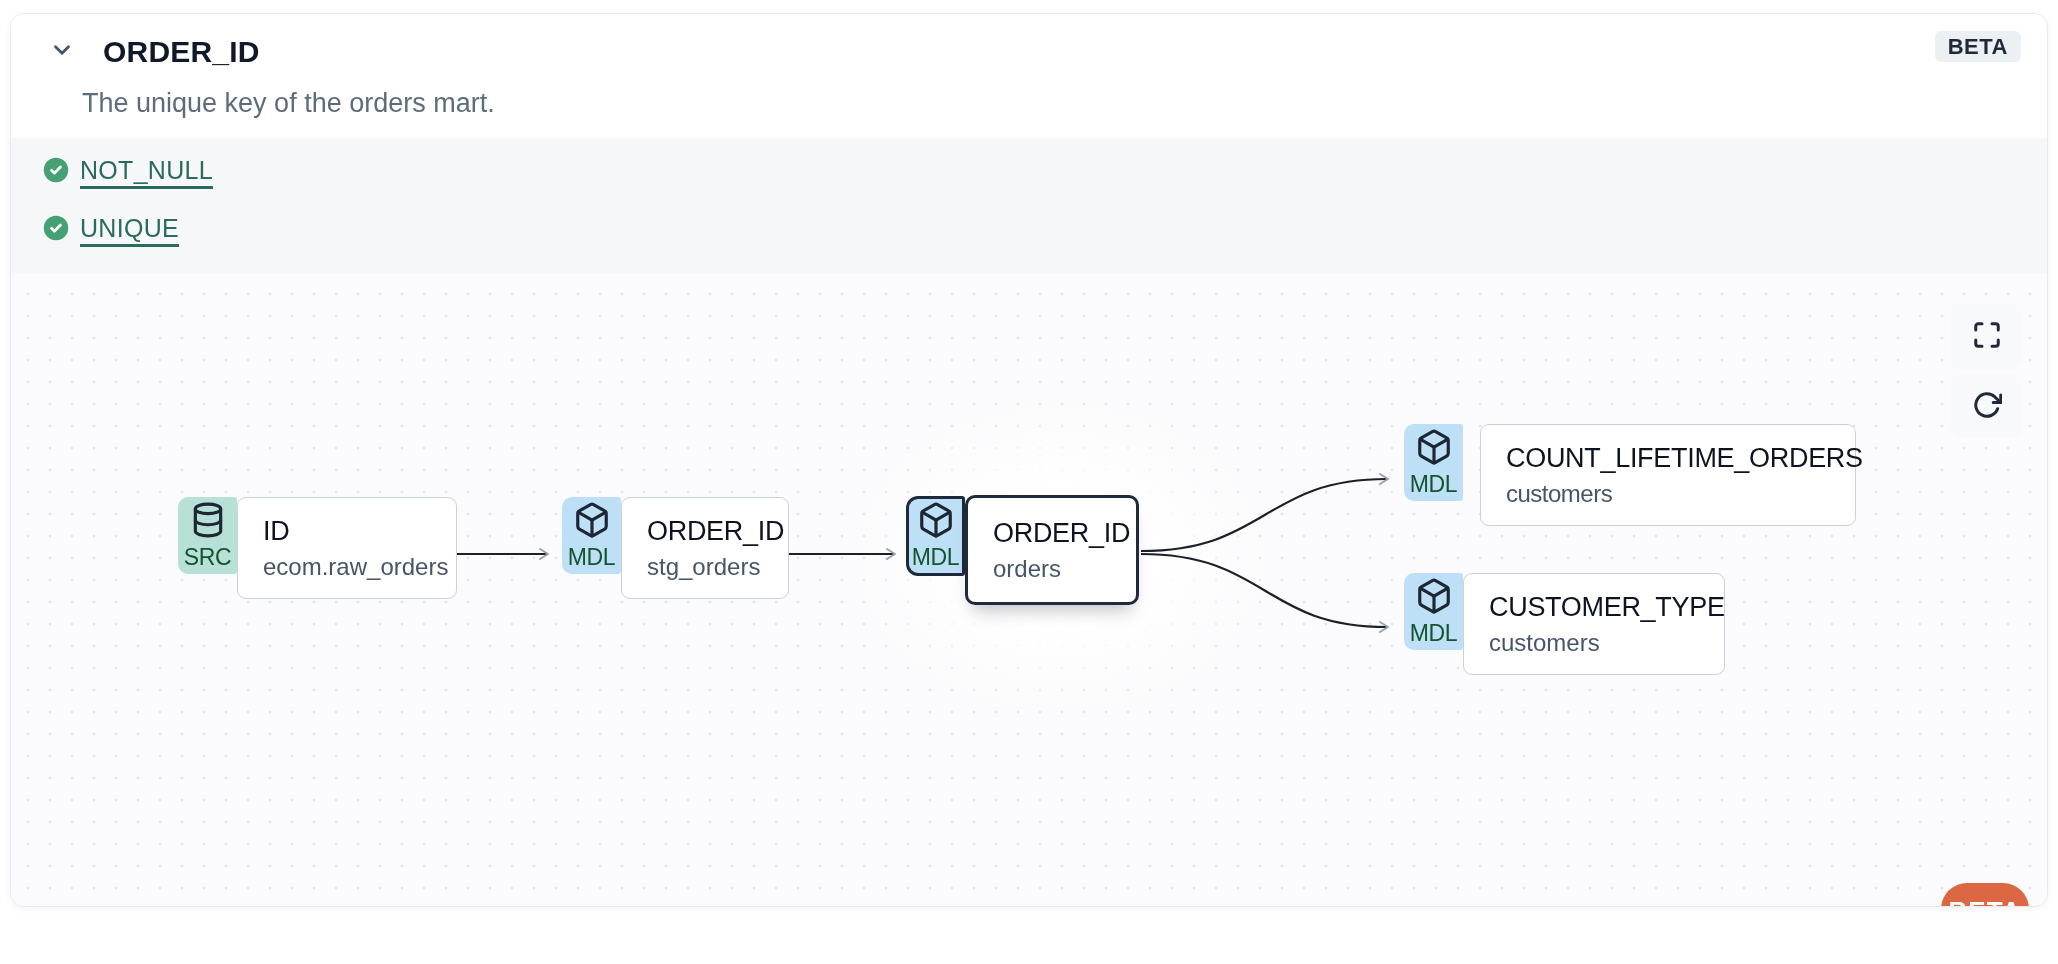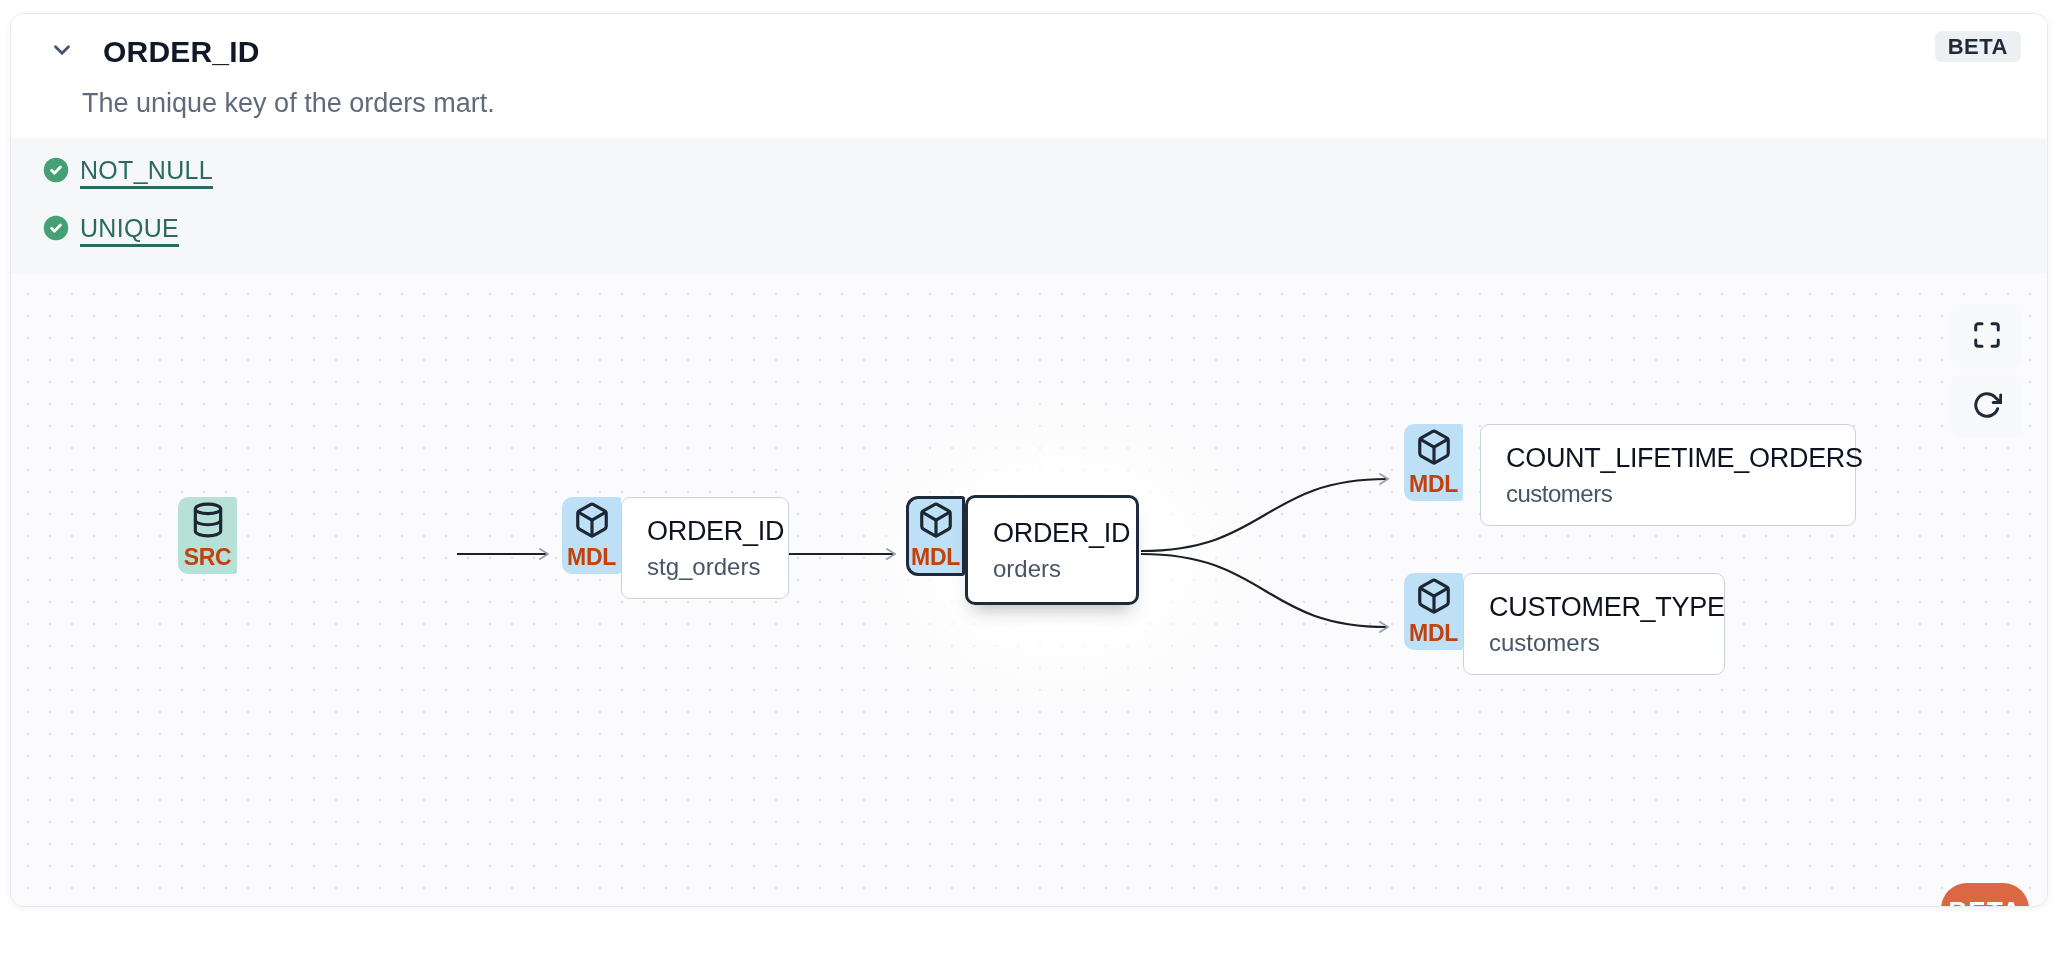--- a/index.html
+++ b/index.html
@@ -64,21 +64,21 @@
   .edges { position:absolute; left:0; top:0; }
 
   .node { position:absolute; display:flex; align-items:flex-start; }
   .badge {
     width:59px; height:77px; border-radius:10px 3px 3px 10px;
     display:flex; flex-direction:column; align-items:center; justify-content:center; gap:1px;
     color:#1c2733; flex:none;
   }
   .node.source .badge { background:#b7e0d6; }
   .node.model  .badge { background:#bee0f6; }
-  .badge-label { font-size:23px; font-weight:700; letter-spacing:-.3px; color:#c2410c; }
+  .badge-label { font-size:23px; font-weight:400; letter-spacing:-.3px; color:#14532d; }
   .box {
     background:#ffffff; border:1.5px solid #c9d2dc; border-radius:9px;
     height:102px; padding:0 12px 0 25px;
     display:flex; flex-direction:column; justify-content:center; gap:6px;
     cursor:pointer; white-space:nowrap;
   }
   .node-title { font-size:27px; font-weight:500; color:#0d1321; letter-spacing:-.3px; }
   .node-sub   { font-size:24px; color:#475569; }
 
   .node.selected .badge {
@@ -165,20 +165,24 @@
         <div class="badge">
           <span>
             <svg width="38" height="38" viewBox="0 0 24 24" fill="none" stroke="#1c2733" stroke-width="2" stroke-linecap="round" stroke-linejoin="round">
                 <ellipse cx="12" cy="5" rx="8" ry="3"></ellipse>
                 <path d="M20 12c0 1.66-3.58 3-8 3s-8-1.34-8-3"></path>
                 <path d="M4 5v14c0 1.66 3.58 3 8 3s8-1.34 8-3V5"></path>
               </svg>
           </span>
           <span class="badge-label">SRC</span>
         </div>
+        <div class="box" style="width:220px;">
+          <div class="node-title">ID</div>
+          <div class="node-sub">ecom.raw_orders</div>
+        </div>
       </div>
 
       <div class="node model" style="left:551px; top:224px;">
         <div class="badge">
           <span>
             <svg width="38" height="38" viewBox="0 0 24 24" fill="none" stroke="#1c2733" stroke-width="2" stroke-linecap="round" stroke-linejoin="round">
                 <path d="M21 16V8a2 2 0 0 0-1-1.73l-7-4a2 2 0 0 0-2 0l-7 4A2 2 0 0 0 3 8v8a2 2 0 0 0 1 1.73l7 4a2 2 0 0 0 2 0l7-4A2 2 0 0 0 21 16z"></path>
                 <polyline points="3.27 6.96 12 12.01 20.73 6.96"></polyline>
                 <line x1="12" y1="22.08" x2="12" y2="12"></line>
               </svg>

